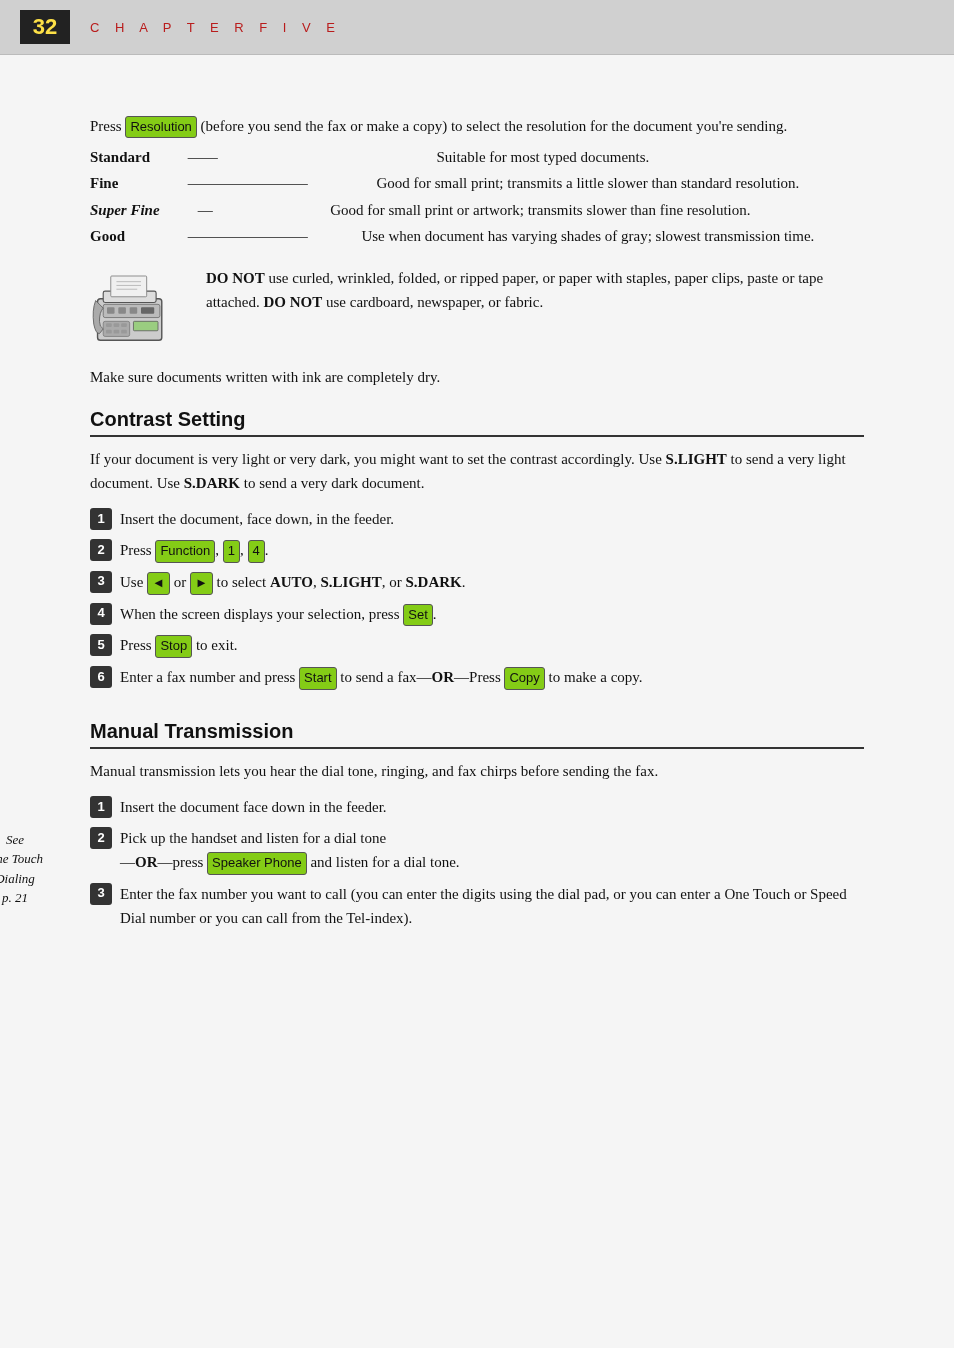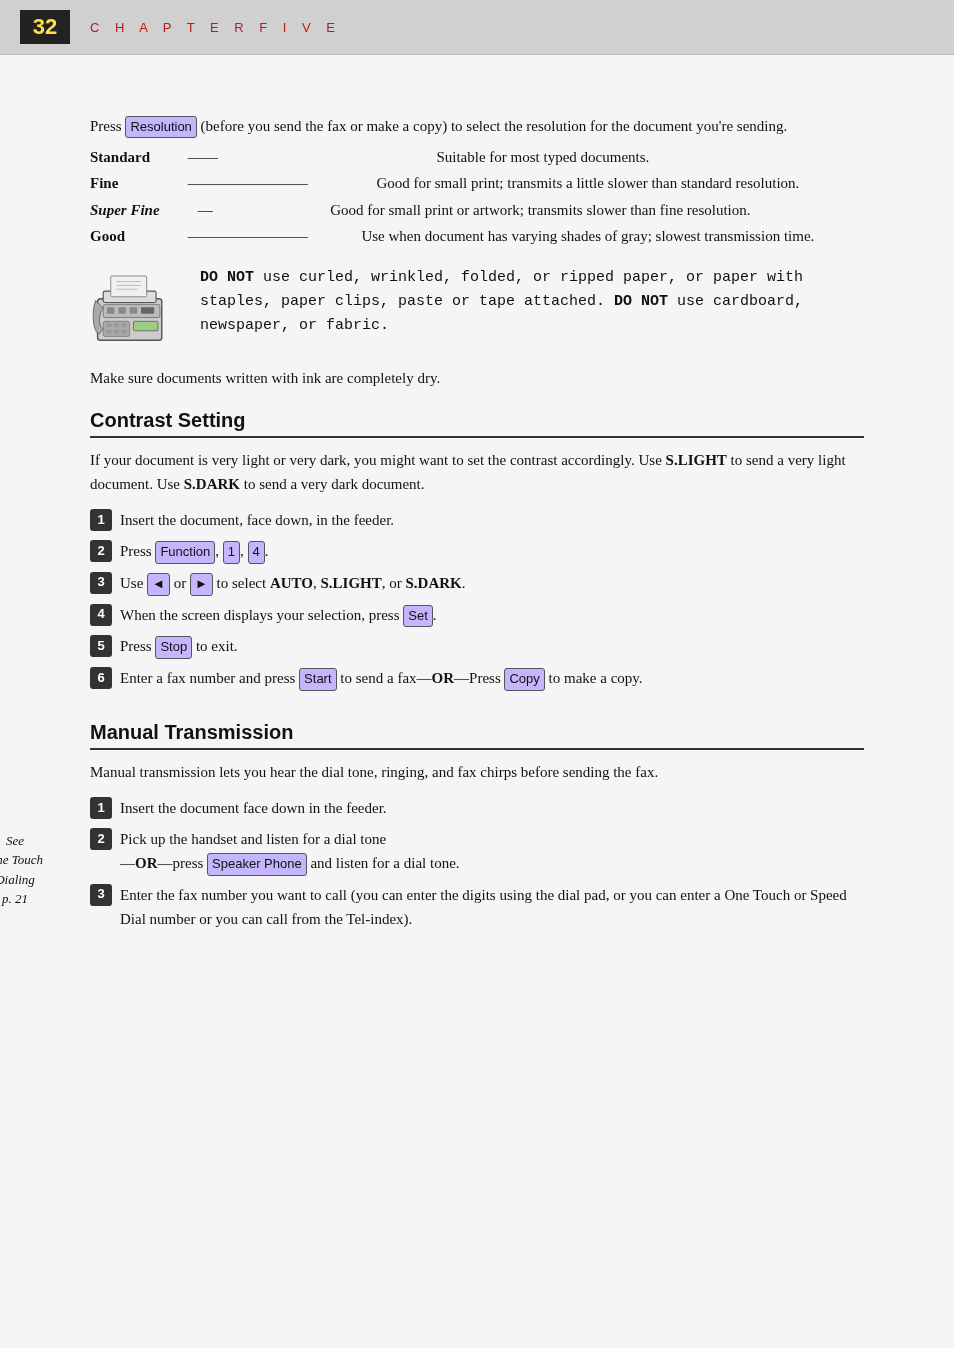--- a/index.html
+++ b/index.html
@@ -64,21 +64,21 @@
       margin-bottom: 8px;
     }
     
     .key {
       display: inline-block;
       border: 1px solid #555;
       border-radius: 3px;
       padding: 0px 4px;
       font-size: 13px;
       font-family: Arial, sans-serif;
-      background: #c4b5fd;
+      background: #84cc16;
     }
     
     .res-table {
       margin-bottom: 8px;
     }
     .res-row {
       display: flex;
       align-items: flex-start;
       margin-bottom: 4px;
       line-height: 1.5;
@@ -94,24 +94,23 @@
       padding: 0 4px;
     }
     .res-desc {
       flex: 1;
       text-align: center;
     }
     
     .warning-block {
       display: flex;
       align-items: flex-start;
-      gap: 20px;
+      gap: 26px;
       margin-top: 10px;
       margin-bottom: 12px;
-      font-family: Liberation Mono, monospace;
     }
     .warning-icon {
       width: 90px;
       flex-shrink: 0;
       margin-top: 4px;
     }
     .warning-text {
       flex: 1;
       line-height: 1.6;
     }

